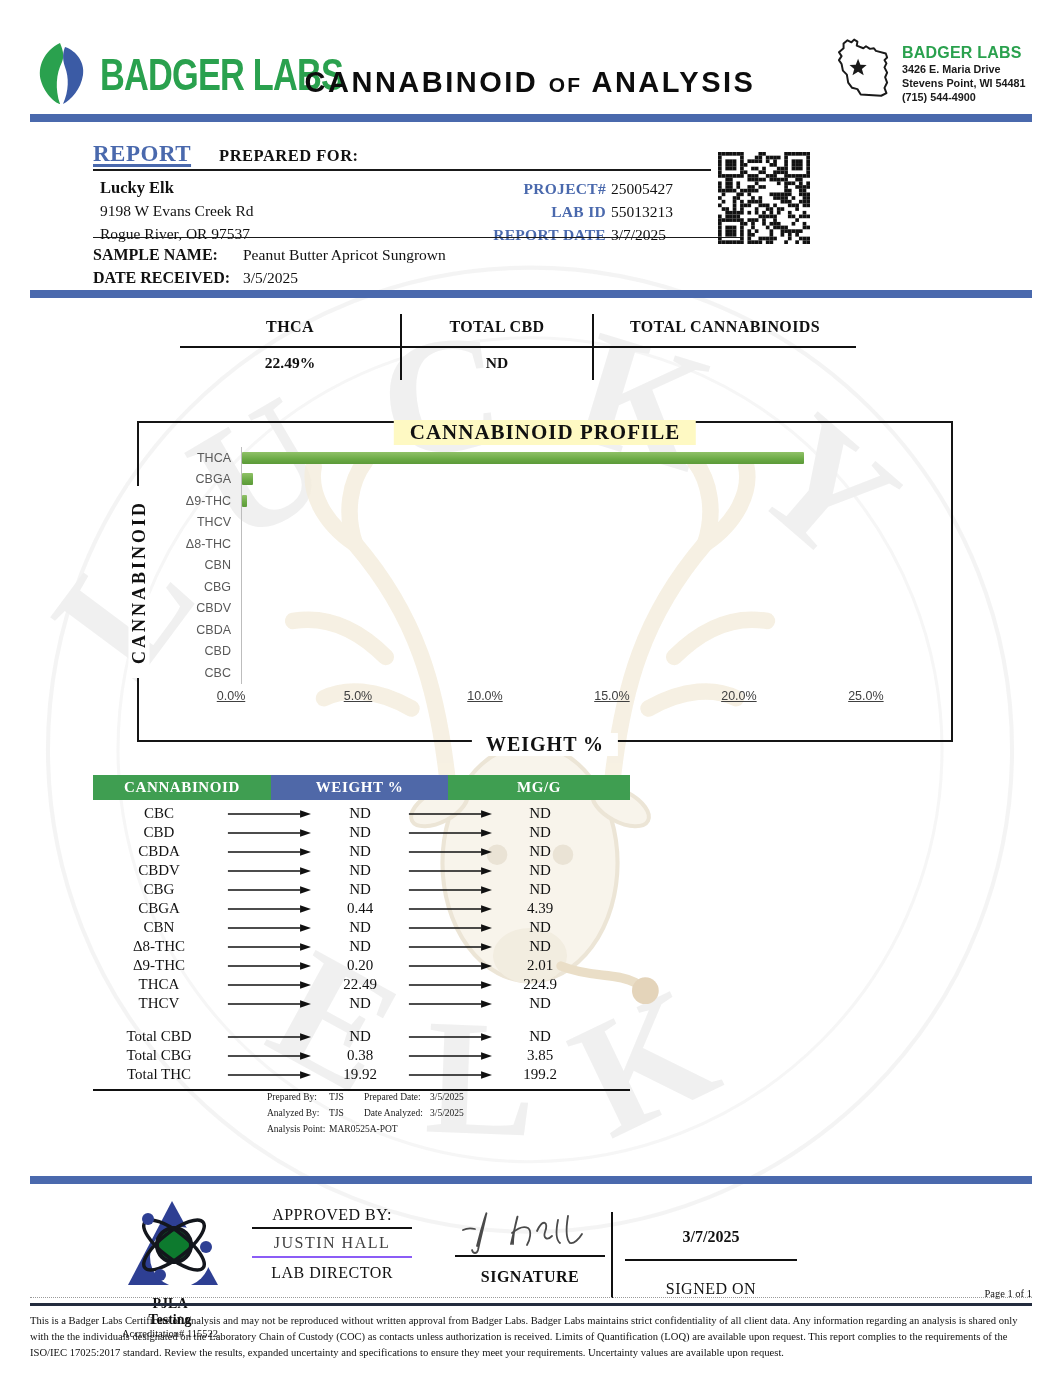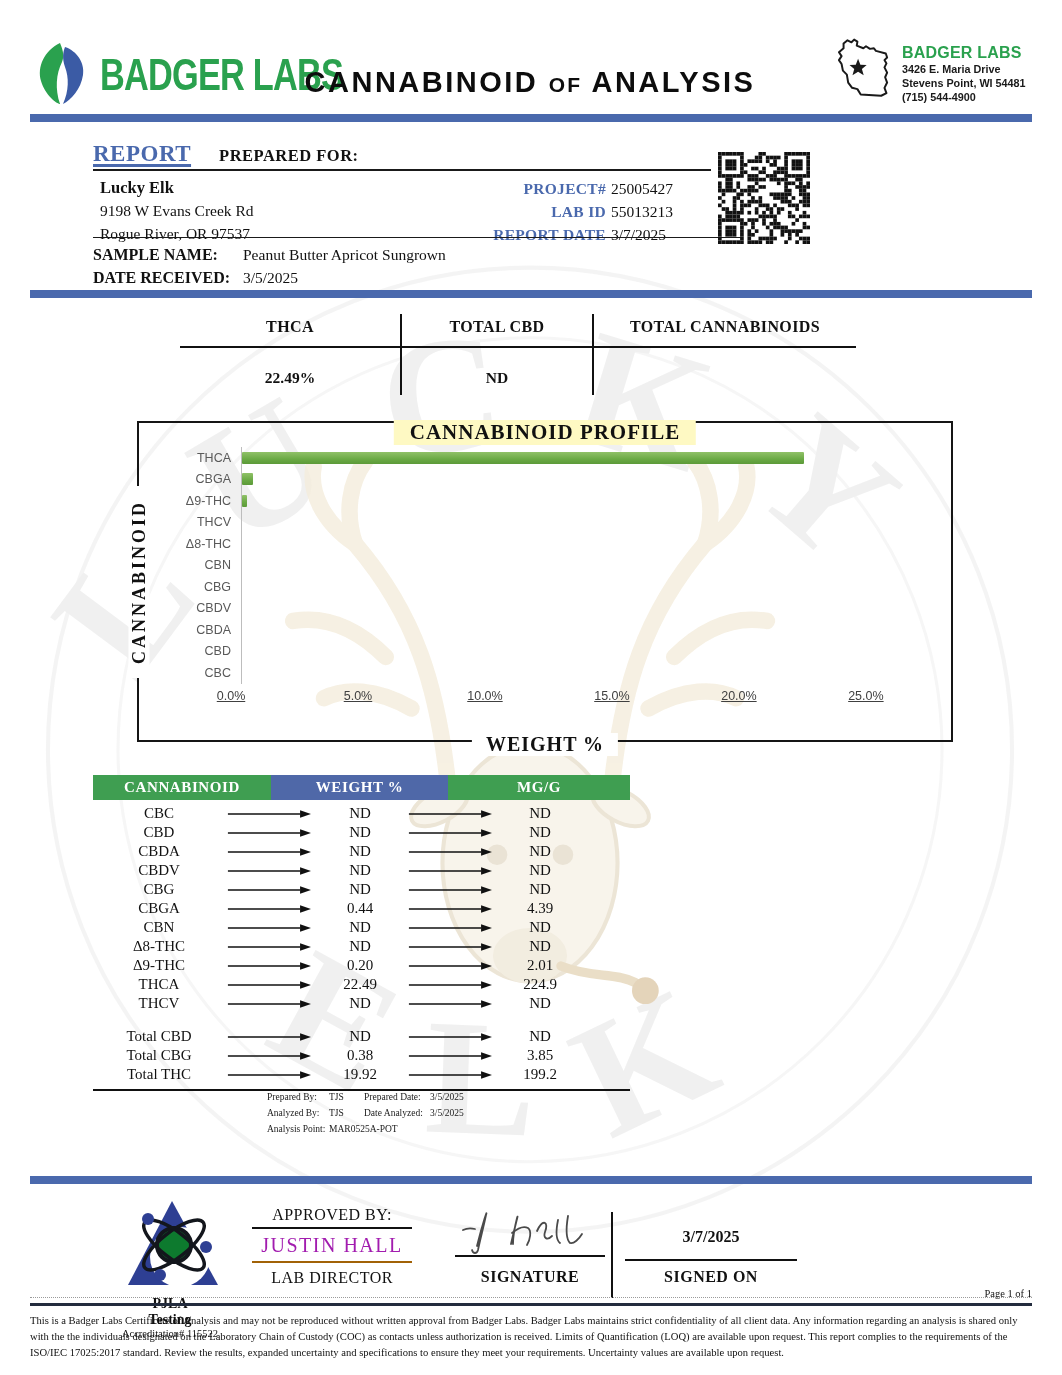--- a/index.html
+++ b/index.html
@@ -44,21 +44,21 @@
 
   .sample{position:absolute;left:93px;top:243px;}
   .samplerow{display:grid;grid-template-columns:150px auto;line-height:23px;}
   .samplelab{font-weight:700;font-size:16px;}
   .sampleval{font-size:15.5px;}
 
   
   .summary{position:absolute;left:180px;top:314px;width:676px;display:grid;
            grid-template-columns:220px 194px 262px;}
   .sum-h{font-weight:700;font-size:16px;text-align:center;padding:4px 0 10px;border-bottom:2px solid #111;letter-spacing:.4px;}
-  .sum-v{font-weight:700;font-size:15.5px;text-align:center;padding:21px 0 8px;}
+  .sum-v{font-weight:700;font-size:15.5px;text-align:center;padding:6px 0 8px;}
   .sum-mid{border-left:2px solid #111;border-right:2px solid #111;}
 
   
   .chartbox{position:absolute;left:137px;top:421px;width:812px;height:317px;border:2px solid #151515;}
   .chart-title{position:absolute;top:-15px;left:50%;transform:translateX(-50%);background:#fef9c3;
                padding:0 16px;font-weight:700;font-size:21px;letter-spacing:1px;white-space:nowrap;margin-top:12px;}
   .chart-ylabel{position:absolute;left:0;top:50%;transform:translate(-50%,-50%) rotate(-90deg);
                 background:#fff;padding:0 14px;font-weight:700;font-size:18px;letter-spacing:3px;white-space:nowrap;}
   .chart-xlabel{position:absolute;bottom:-16px;left:50%;transform:translateX(-50%);background:#fff;
                 padding:0 14px;font-weight:700;font-size:20px;letter-spacing:1px;white-space:nowrap;}
@@ -92,29 +92,29 @@
   .nlab{width:62px;}
   .notes-right .nlab{width:66px;}
 
   
   .pjla{position:absolute;left:100px;top:1195px;width:140px;text-align:center;}
   .pjla-org{font-weight:700;font-size:14px;margin-top:1px;}
   .pjla-sub{font-weight:700;font-size:14px;}
   .pjla-num{font-size:10.5px;}
   .approved{position:absolute;left:252px;top:1206px;width:160px;text-align:center;}
   .app-lab{font-size:16px;letter-spacing:.5px;border-bottom:2px solid #111;padding-bottom:3px;}
-  .app-name{color:#a21caf;font-size:20px;letter-spacing:1.5px;padding:5px 0 4px;border-bottom:2px solid #a16207;}
+  .app-name{color:#404040;font-size:16px;letter-spacing:1.5px;padding:5px 0 4px;border-bottom:2px solid #8b5cf6;}
   .app-role{font-size:16px;letter-spacing:.5px;padding-top:6px;}
   .sigblock{position:absolute;left:450px;top:1200px;width:160px;text-align:center;}
   .sigline{border-bottom:2.5px solid #111;}
   .sig-lab{font-weight:700;font-size:16px;letter-spacing:.5px;padding-top:7px;}
   .vdiv{position:absolute;left:611px;top:1212px;width:2px;height:86px;background:#111;}
   .signed{position:absolute;left:625px;top:1200px;width:172px;text-align:center;}
   .signed-date{font-weight:700;font-size:16px;margin-top:28px;padding-bottom:13px;border-bottom:2.5px solid #111;}
-  .signed-lab{font-weight:700;font-size:16px;letter-spacing:.5px;padding-top:7px;}
+  .signed-lab{font-weight:400;font-size:16px;letter-spacing:.5px;padding-top:19px;}
   .pageno{position:absolute;right:30px;top:1288px;font-size:10.5px;}
 
   .dotted-rule{position:absolute;left:30px;top:1297px;width:1002px;border-top:1px dotted #9a9a9a;}
   .disclaimer{position:absolute;left:30px;top:1303px;width:1002px;border-top:3px solid #232c3e;
               padding-top:7px;font-size:10.6px;line-height:1.5;color:#111;}
 </style>
 </head>
 <body>
 
 <div class="page">

